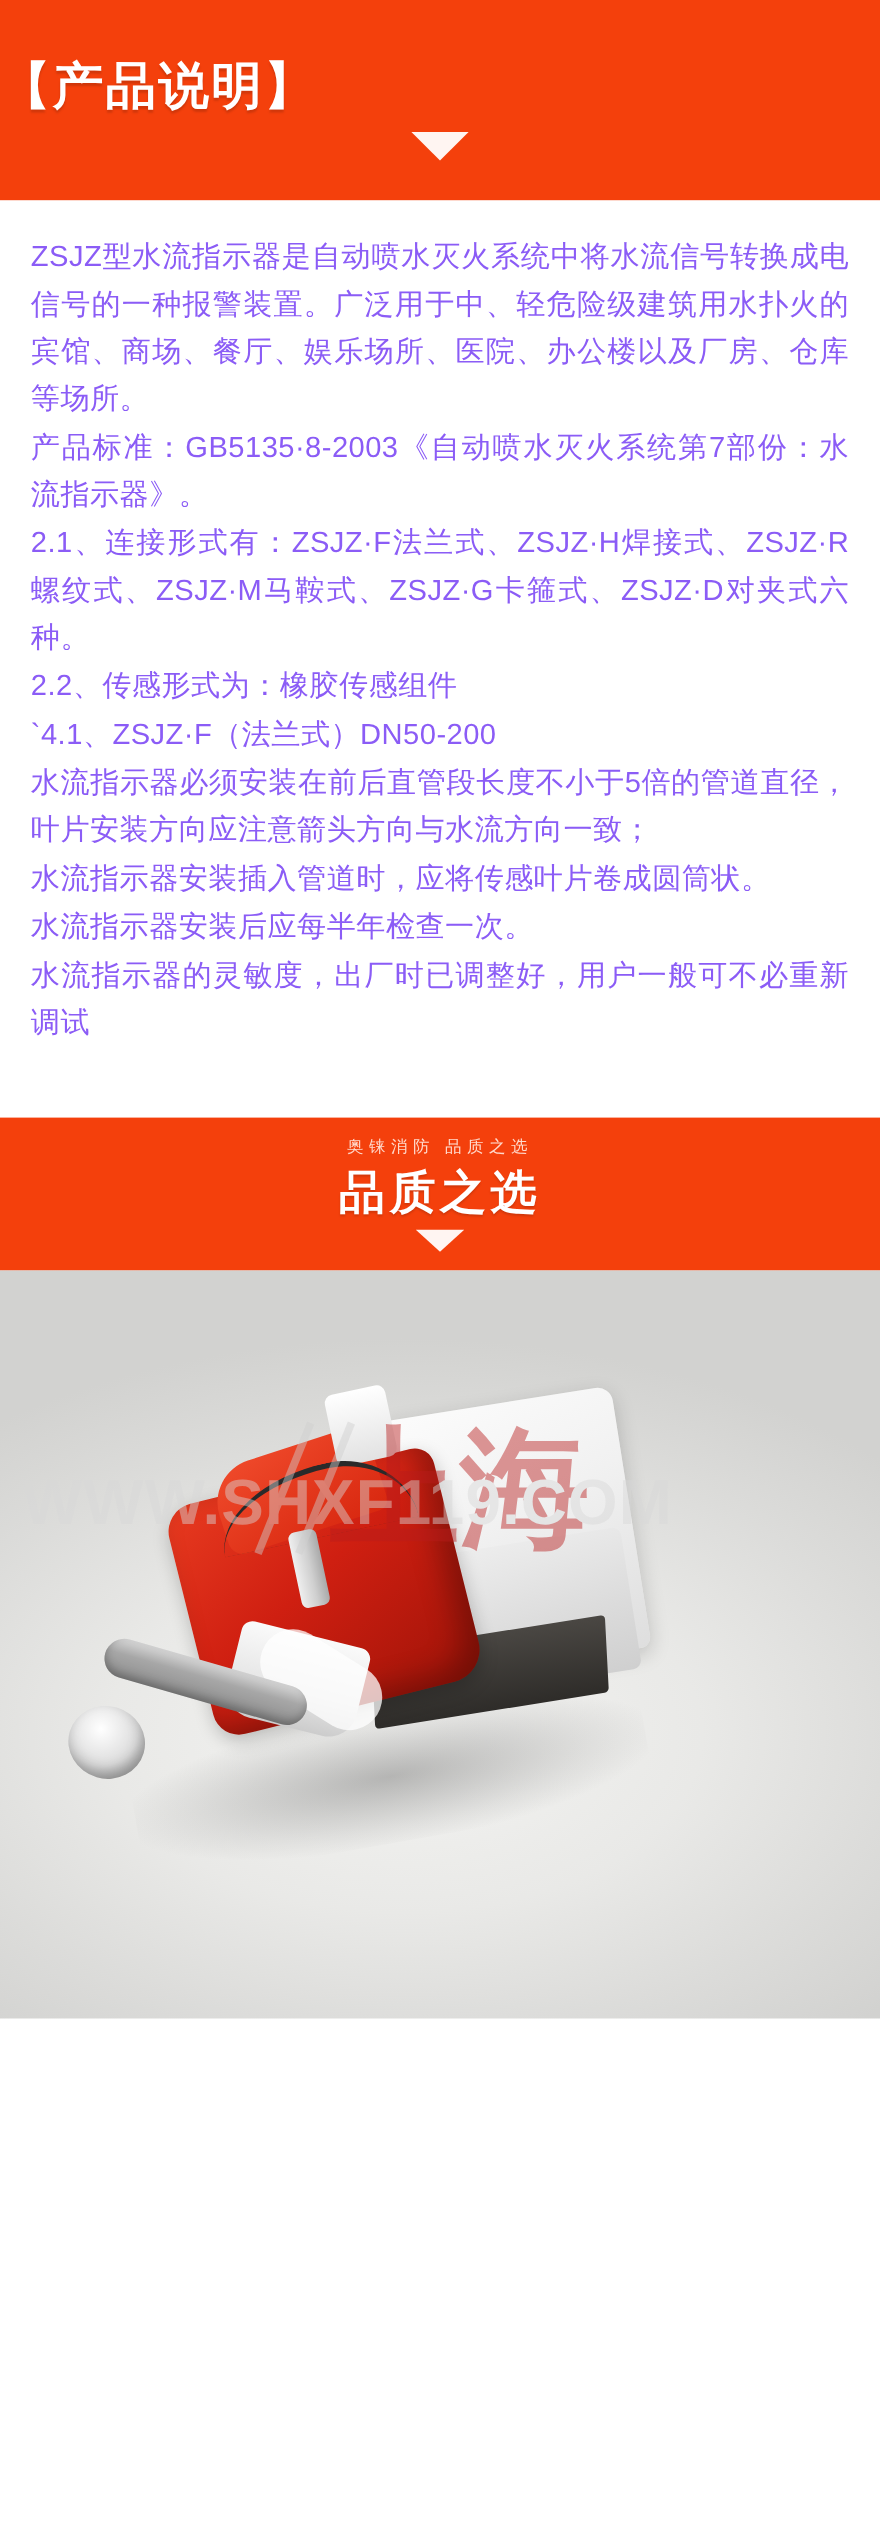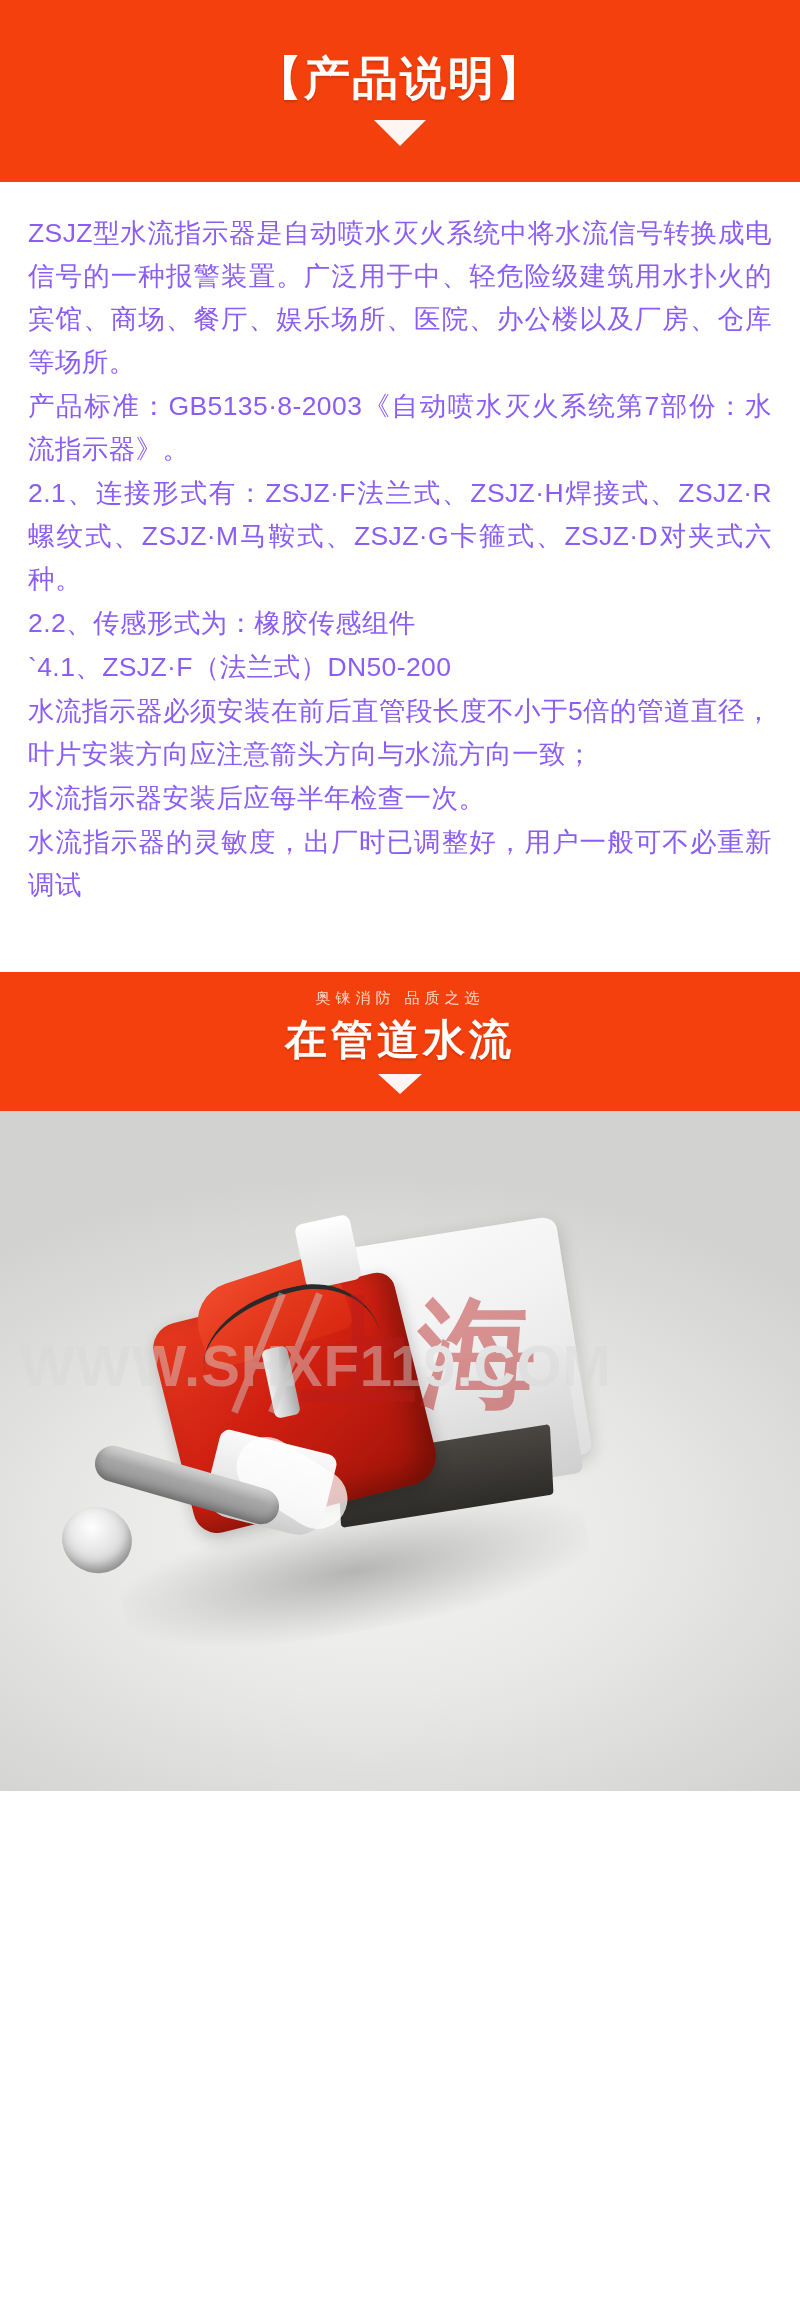--- a/index.html
+++ b/index.html
@@ -27,21 +27,21 @@
     box-sizing: border-box;
   }
   .banner-1 {
     height: 182px;
   }
   .banner-title {
     color: #ffffff;
     font-size: 46px;
     font-weight: bold;
     letter-spacing: 2px;
-    text-align: center;
+    text-align: left;
     padding-top: 48px;
     text-shadow: 0 2px 2px rgba(0,0,0,0.15);
   }
   .banner-arrow {
     width: 0;
     height: 0;
     margin: 10px auto 0 auto;
     border-left: 26px solid transparent;
     border-right: 26px solid transparent;
     border-top: 26px solid #ffffff;
@@ -317,27 +317,28 @@
       <div class="wm-logo">上海</div>
       <div class="wm-text">WWW.SHXF119.COM</div>
     </div>
 
     <p class="para">ZSJZ型水流指示器是自动喷水灭火系统中将水流信号转换成电信号的一种报警装置。广泛用于中、轻危险级建筑用水扑火的宾馆、商场、餐厅、娱乐场所、医院、办公楼以及厂房、仓库等场所。</p>
     <p class="para">产品标准：GB5135·8-2003《自动喷水灭火系统第7部份：水流指示器》。</p>
     <p class="para">2.1、连接形式有：ZSJZ·F法兰式、ZSJZ·H焊接式、ZSJZ·R螺纹式、ZSJZ·M马鞍式、ZSJZ·G卡箍式、ZSJZ·D对夹式六种。</p>
     <p class="para">2.2、传感形式为：橡胶传感组件</p>
     <p class="para">`4.1、ZSJZ·F（法兰式）DN50-200</p>
     <p class="para">水流指示器必须安装在前后直管段长度不小于5倍的管道直径，叶片安装方向应注意箭头方向与水流方向一致；</p>
+    <p class="para">水流指示器安装插入管道时，应将传感叶片卷成圆筒状。</p>
     <p class="para">水流指示器安装后应每半年检查一次。</p>
     <p class="para">水流指示器的灵敏度，出厂时已调整好，用户一般可不必重新调试</p>
   </div>
 
   <div class="banner banner-2">
     <div class="banner-tagline">奥铼消防 品质之选</div>
-    <div class="banner-title-2">在管道水流</div>
+    <div class="banner-title-2">品质之选</div>
     <div class="banner-arrow-2"></div>
   </div>
 
   <div class="photo">
     <div class="photo-inner">
       <div class="dev-shadow"></div>
       <div class="dev-white-box"></div>
       <div class="dev-white-box2"></div>
       <div class="dev-plate"></div>
       <div class="dev-red"></div>

